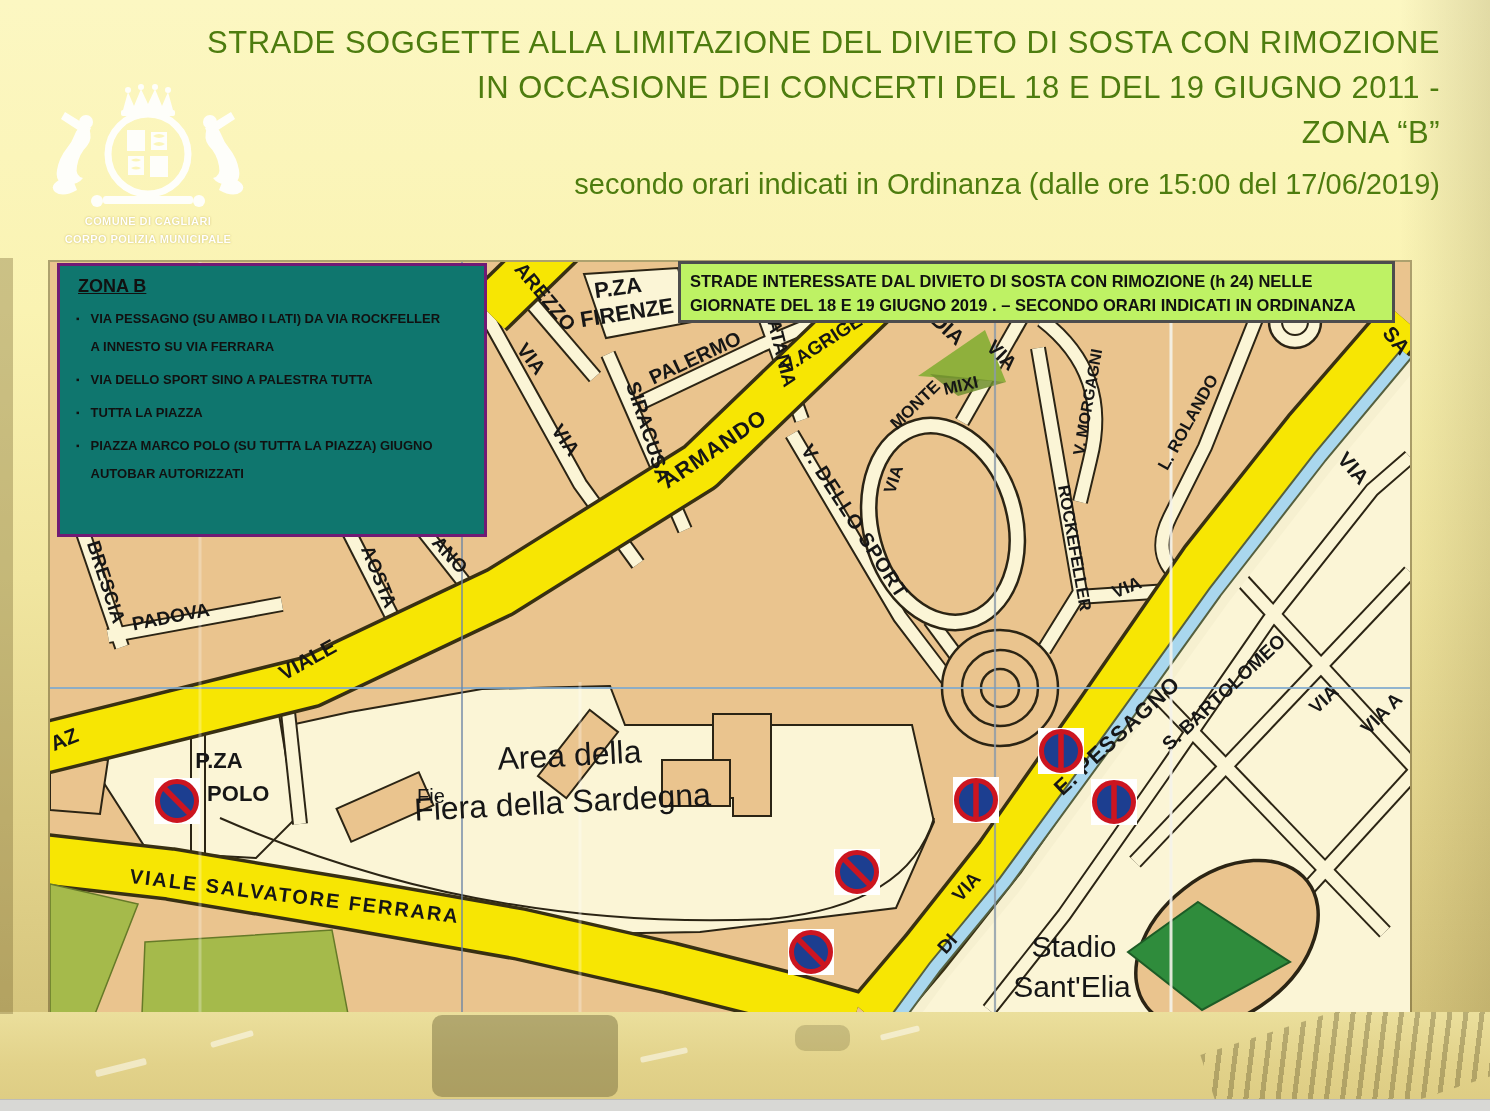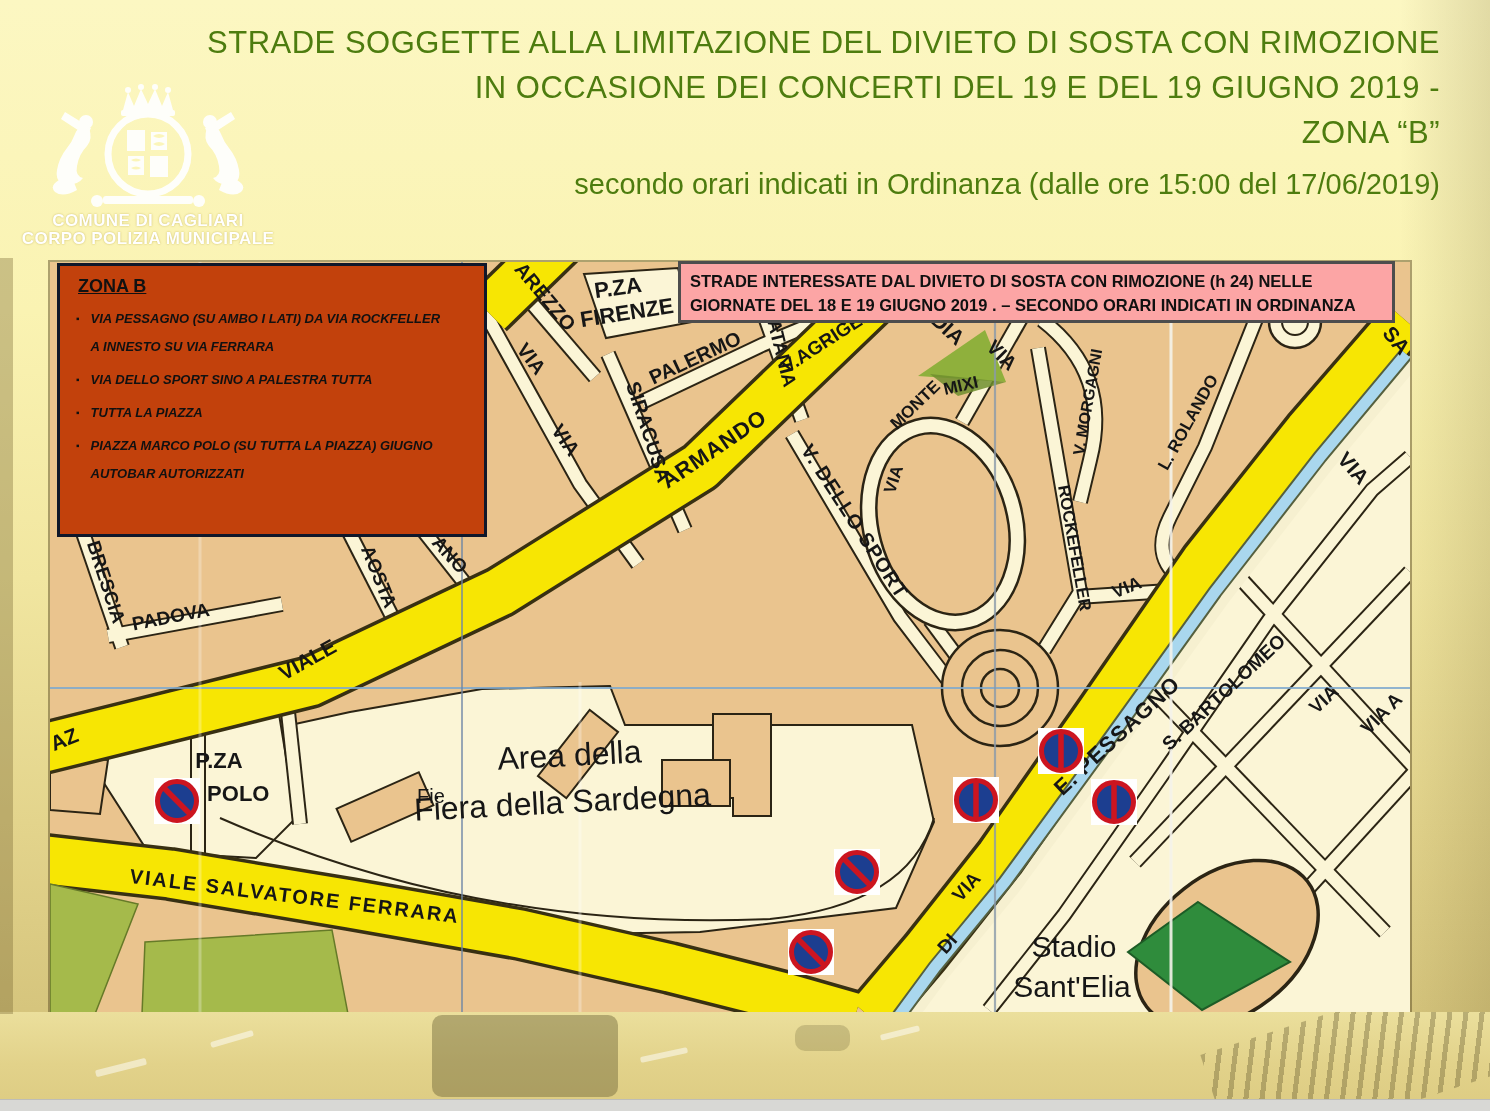--- a/index.html
+++ b/index.html
@@ -13,67 +13,67 @@
   .shade-left{position:absolute;left:0;top:258px;width:13px;height:756px;background:rgba(115,98,45,0.35);}
 
   
   .title-wrap{position:absolute;left:50px;right:50px;top:20px;text-align:right;color:#4d7c0f;}
   .t-line{font-size:31px;line-height:45px;letter-spacing:0.5px;}
   .t-sub{font-size:29px;line-height:38px;margin-top:10px;}
 
   
   .emblem{position:absolute;left:18px;top:84px;width:260px;text-align:center;}
   .emblem svg{display:block;margin:0 auto;}
-  .emblem-text{color:#ffffff;font-weight:bold;font-size:17px;line-height:18px;letter-spacing:0.4px;
+  .emblem-text{color:#ffffff;font-weight:bold;font-size:11px;line-height:18px;letter-spacing:0.4px;
     text-shadow:0 0 2px rgba(190,170,70,0.8);white-space:nowrap;}
 
   
   .map-wrap{position:absolute;left:50px;top:262px;width:1360px;height:750px;
     outline:2px solid rgba(95,80,40,0.5);background:#EAC48E;}
   .map-wrap svg{display:block;}
   .stc{fill:none;stroke:#2b2414;stroke-width:16;}
   .stf{fill:none;stroke:#FBF5D6;stroke-width:12;}
   .rgc{fill:none;stroke:#2b2414;stroke-width:18;}
   .rgf{fill:none;stroke:#FBF5D6;stroke-width:13;}
   .rdc{fill:none;stroke:#383012;stroke-width:54;stroke-linejoin:round;}
   .rdf{fill:none;stroke:#F7E603;stroke-width:47;stroke-linejoin:round;}
   .cnm{fill:none;stroke:#F6F0D0;stroke-width:34;}
   .cnc{fill:none;stroke:#55603f;stroke-width:15;}
   .cnf{fill:none;stroke:#A9D7EE;stroke-width:11;}
   .map-wrap text{fill:#161616;font-family:"Liberation Sans",sans-serif;}
 
   
-  .zona-box{position:absolute;left:57px;top:263px;width:430px;height:274px;background:#c2410c;
-    border:3px solid #0f172a;box-sizing:border-box;padding:8px 12px 0 16px;color:#111;}
+  .zona-box{position:absolute;left:57px;top:263px;width:430px;height:274px;background:#0f766e;
+    border:3px solid #701a75;box-sizing:border-box;padding:8px 12px 0 16px;color:#111;}
   .zb-h{font-size:18px;font-weight:bold;text-decoration:underline;margin:2px 0 8px 2px;}
   .zb-item{display:flex;gap:11px;font-weight:bold;font-size:13px;line-height:28px;margin-bottom:5px;}
   .zb-b{font-size:10px;line-height:28px;}
-  .zb-t div{white-space:nowrap;font-style:italic;}
-
-  .strade-box{position:absolute;left:678px;top:261px;width:717px;height:62px;background:#fca5a5;
+  .zb-t div{white-space:nowrap;}
+
+  .strade-box{position:absolute;left:678px;top:261px;width:717px;height:62px;background:#bef264;
     border:3px solid #4d4d4d;box-sizing:border-box;padding:5px 9px;color:#111;
     font-size:16.5px;font-weight:bold;line-height:24px;white-space:nowrap;}
 
   
   .hw{position:absolute;left:0;top:1012px;width:1490px;height:87px;
     background:linear-gradient(180deg,#EBDF9C 0%,#E2D28A 60%,#DECD84 100%);overflow:hidden;}
   .hw .dash{position:absolute;background:rgba(255,255,255,0.5);border-radius:2px;}
   .hw .blob{position:absolute;background:rgba(95,88,45,0.40);border-radius:10px;}
   .hw .rail{position:absolute;right:-20px;top:-6px;width:300px;height:110px;transform:rotate(-18deg);
     background:repeating-linear-gradient(115deg,rgba(70,60,25,0.30) 0 5px,rgba(70,60,25,0) 5px 16px);}
   .graybar{position:absolute;left:0;top:1099px;width:1490px;height:12px;background:#D8D8D5;border-top:1px solid #bdbdb8;}
 </style>
 </head>
 <body>
 
 <div class="shade-right"></div>
 
 <div class="title-wrap">
   <div class="t-line">STRADE SOGGETTE ALLA LIMITAZIONE DEL DIVIETO DI SOSTA CON RIMOZIONE</div>
-  <div class="t-line">IN OCCASIONE DEI CONCERTI DEL 19 E DEL 19 GIUGNO 2019 -</div>
+  <div class="t-line">IN OCCASIONE DEI CONCERTI DEL 18 E DEL 19 GIUGNO 2011 -</div>
   <div class="t-line">ZONA “B”</div>
   <div class="t-sub">secondo orari indicati in Ordinanza (dalle ore 15:00 del 17/06/2019)</div>
 </div>
 
 <div class="emblem">
   <svg width="222" height="128" viewBox="0 0 222 128">
     <g fill="#ffffff" opacity="0.93">
 
       <path d="M86,26 L91,8 L97,22 L104,5 L111,20 L118,5 L125,22 L131,8 L136,26 Z"></path>
       <circle cx="91" cy="6" r="3"></circle>

